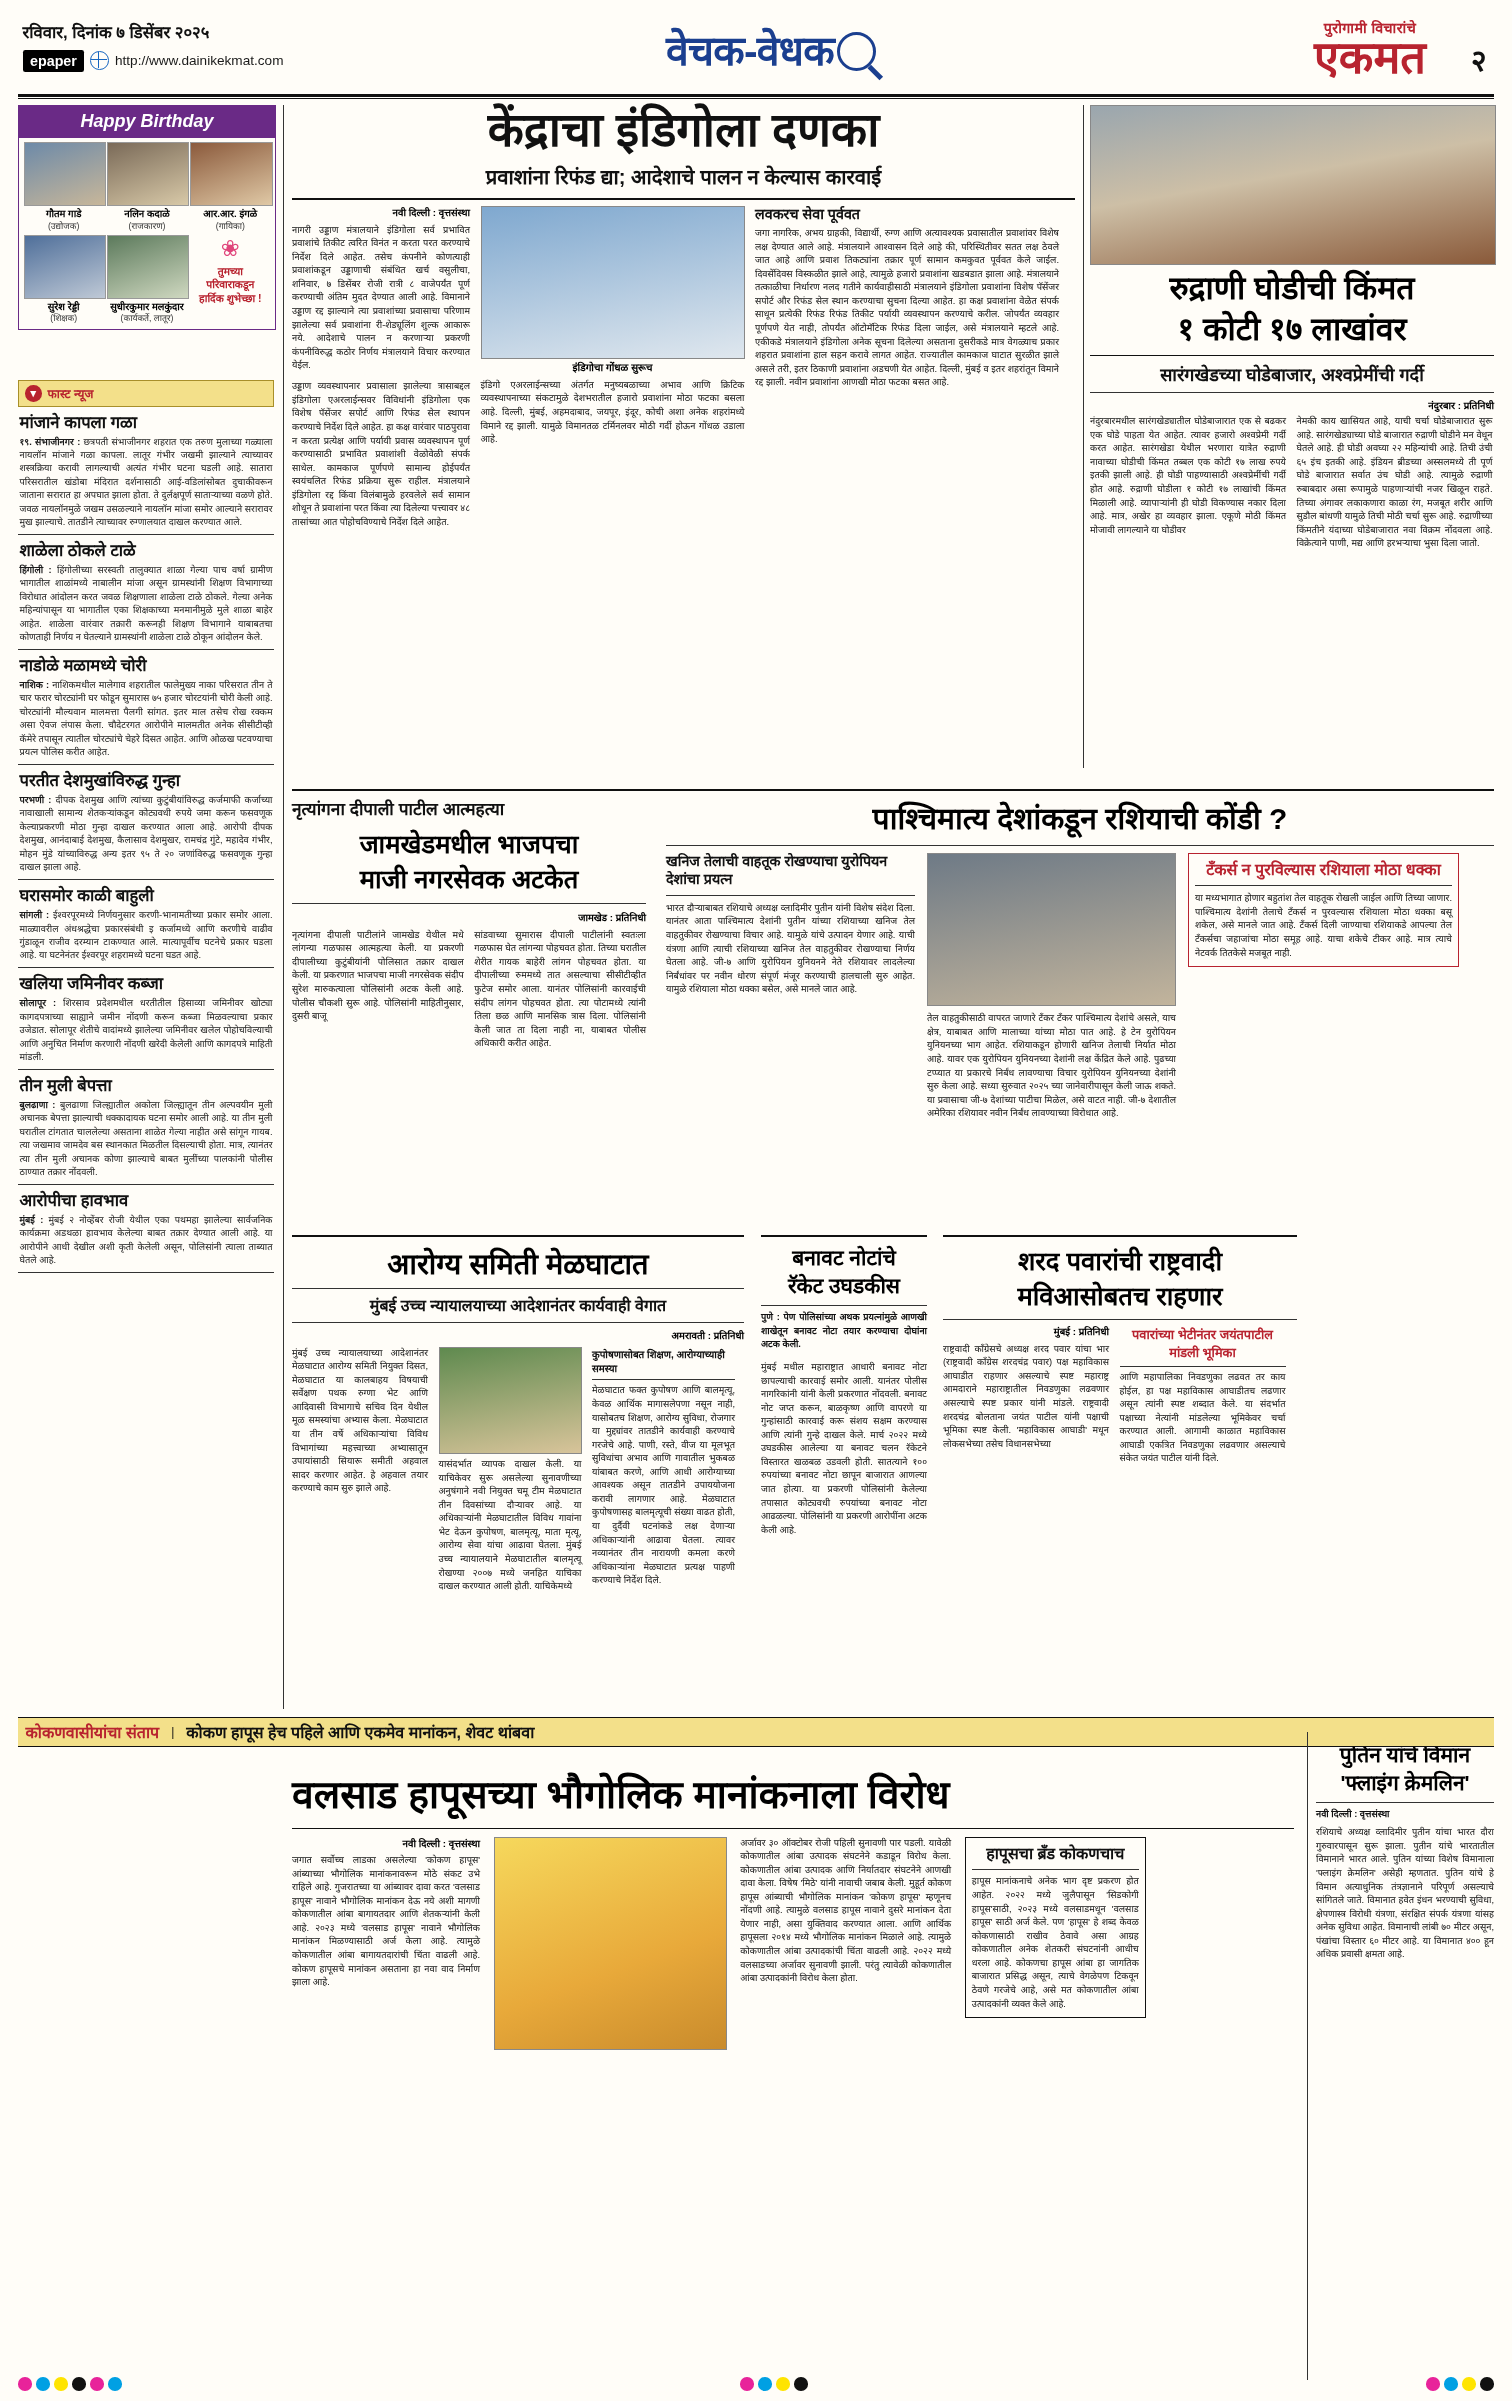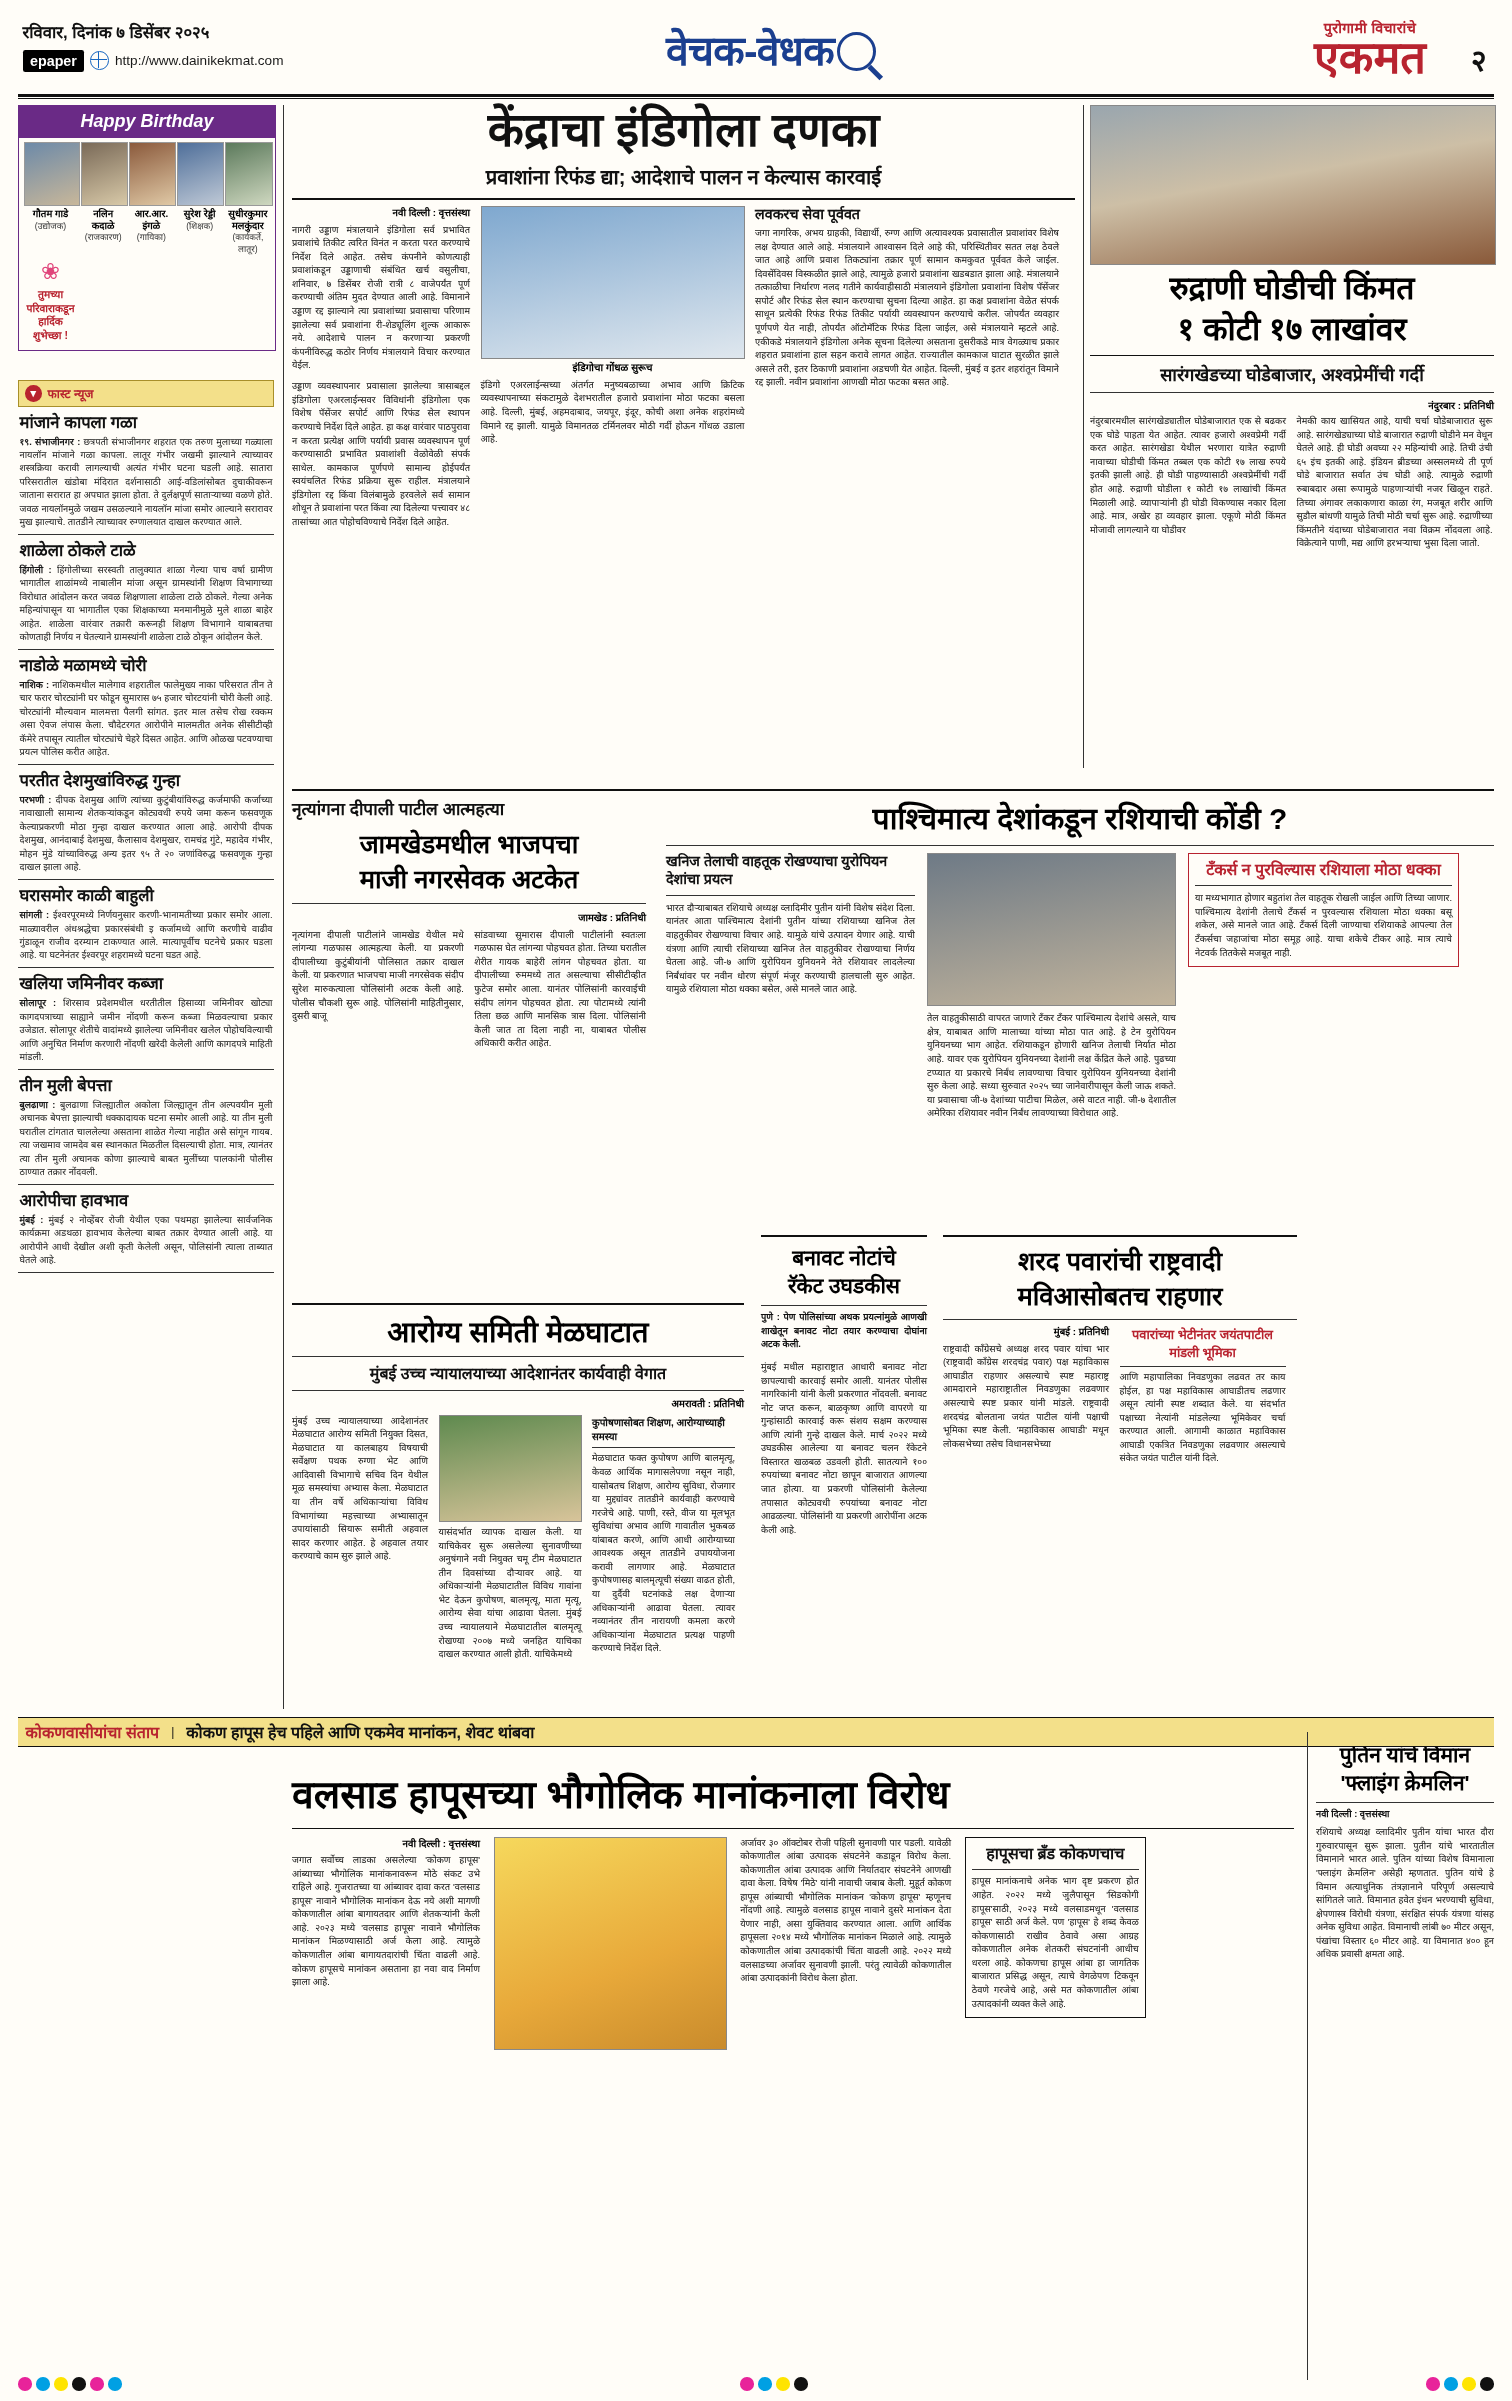--- a/index.html
+++ b/index.html
@@ -26,21 +26,21 @@
   .md-logo{color:#b8232f;font-size:45px;font-weight:bold;line-height:.95;}
   .md-pageno{position:absolute;right:7.5px;top:25.6px;font-size:30px;font-weight:bold;color:#111;}
   .md-line{position:absolute;left:0;top:80px;width:1476px;height:3px;background:#111;}
   .md-line2{position:absolute;left:0;top:84px;width:1476px;height:0.8px;background:#111;}
   .hr{height:1.5px;background:#111;width:100%;}
   .hr-thin{height:0.8px;background:#333;width:100%;}
 
   
   .bday{position:absolute;left:18px;top:105px;width:256px;border:0.8px solid #6a2a86;}
   .bday-hd{background:#6a2a86;color:#fff;text-align:center;font-size:18px;font-weight:bold;padding:5.3px 0;font-style:italic;}
-  .bday-grid{display:grid;grid-template-columns:repeat(5,1fr);gap:3px;padding:4.5px;}
+  .bday-grid{display:grid;grid-template-columns:repeat(3,1fr);gap:3px;padding:4.5px;}
   .bday-cell{text-align:center;}
   .ph{width:100%;height:62px;border:0.8px solid #999;background:linear-gradient(160deg,#6d8aa8,#c8b79a);}
   .ph.p2{background:linear-gradient(160deg,#7a6a58,#d8c9a8);}
   .ph.p3{background:linear-gradient(160deg,#8b5a3c,#e0c9a6);}
   .ph.p4{background:linear-gradient(160deg,#4f6f9a,#bfc9d6);}
   .ph.p5{background:linear-gradient(160deg,#5c7a5c,#cfd8c0);}
   .bday-nm{font-size:9.8px;font-weight:bold;line-height:1.15;margin-top:2.3px;}
   .bday-sub{font-size:8.7px;color:#333;}
   .bday-wish{grid-column:span 2;display:flex;align-items:center;justify-content:center;font-size:10.5px;font-weight:bold;color:#b8232f;text-align:center;line-height:1.3;padding:3px;}
   .bday-flower{font-size:22.6px;color:#e0457b;text-align:center;}
@@ -289,21 +289,21 @@
       <div style="width:271px">
         <div class="boxred">
           <div class="bt">टँकर्स न पुरविल्यास रशियाला मोठा धक्का</div>
           <div class="hr-thin" style="margin:6px 0"></div>
           <div class="lc">या मध्यभागात होणार बहुतांश तेल वाहतूक रोखली जाईल आणि तिच्या जाणार. पाश्चिमात्य देशांनी तेलाचे टँकर्स न पुरवल्यास रशियाला मोठा धक्का बसू शकेल, असे मानले जात आहे. टँकर्स दिली जाण्याचा रशियाकडे आपल्या तेल टँकर्सचा जहाजांचा मोठा समूह आहे. याचा शकेचे टीकर आहे. मात्र त्याचे नेटवर्क तितकेसे मजबूत नाही.</div>
         </div>
       </div>
     </div>
   </div>
 
-  <div style="position:absolute;left:292px;top:1303px;width:452px;">
+  <div style="position:absolute;left:292px;top:1235px;width:452px;">
     <div class="hr" style="margin-bottom:6px"></div>
     <div class="sec-h c" style="font-size:29px">आरोग्य समिती मेळघाटात</div>
     <div class="hr-thin" style="margin:6px 0"></div>
     <div class="smallhd" style="font-size:16px">मुंबई उच्च न्यायालयाच्या आदेशानंतर कार्यवाही वेगात</div>
     <div class="hr-thin" style="margin:6px 0"></div>
     <div class="byline">अमरावती : प्रतिनिधी</div>
     <div style="display:flex;gap:10.5px">
       <div class="lc" style="width:136px">मुंबई उच्च न्यायालयाच्या आदेशानंतर मेळघाटात आरोग्य समिती नियुक्त दिसत, मेळघाटात या कालबाहय विषयाची सर्वेक्षण पथक रुग्णा भेट आणि आदिवासी विभागाचे सचिव दिन येथील मूळ समस्यांचा अभ्यास केला. मेळघाटात या तीन वर्षे अधिकाऱ्यांचा विविध विभागांच्या महत्त्वाच्या अभ्यासातून उपायांसाठी सियारू समीती अहवाल सादर करणार आहेत. हे अहवाल तयार करण्याचे काम सुरु झाले आहे.</div>
       <div style="width:143px">
         <div class="imgbox" style="height:105px;background:linear-gradient(170deg,#5f8a4f,#d8c49a)"></div>

